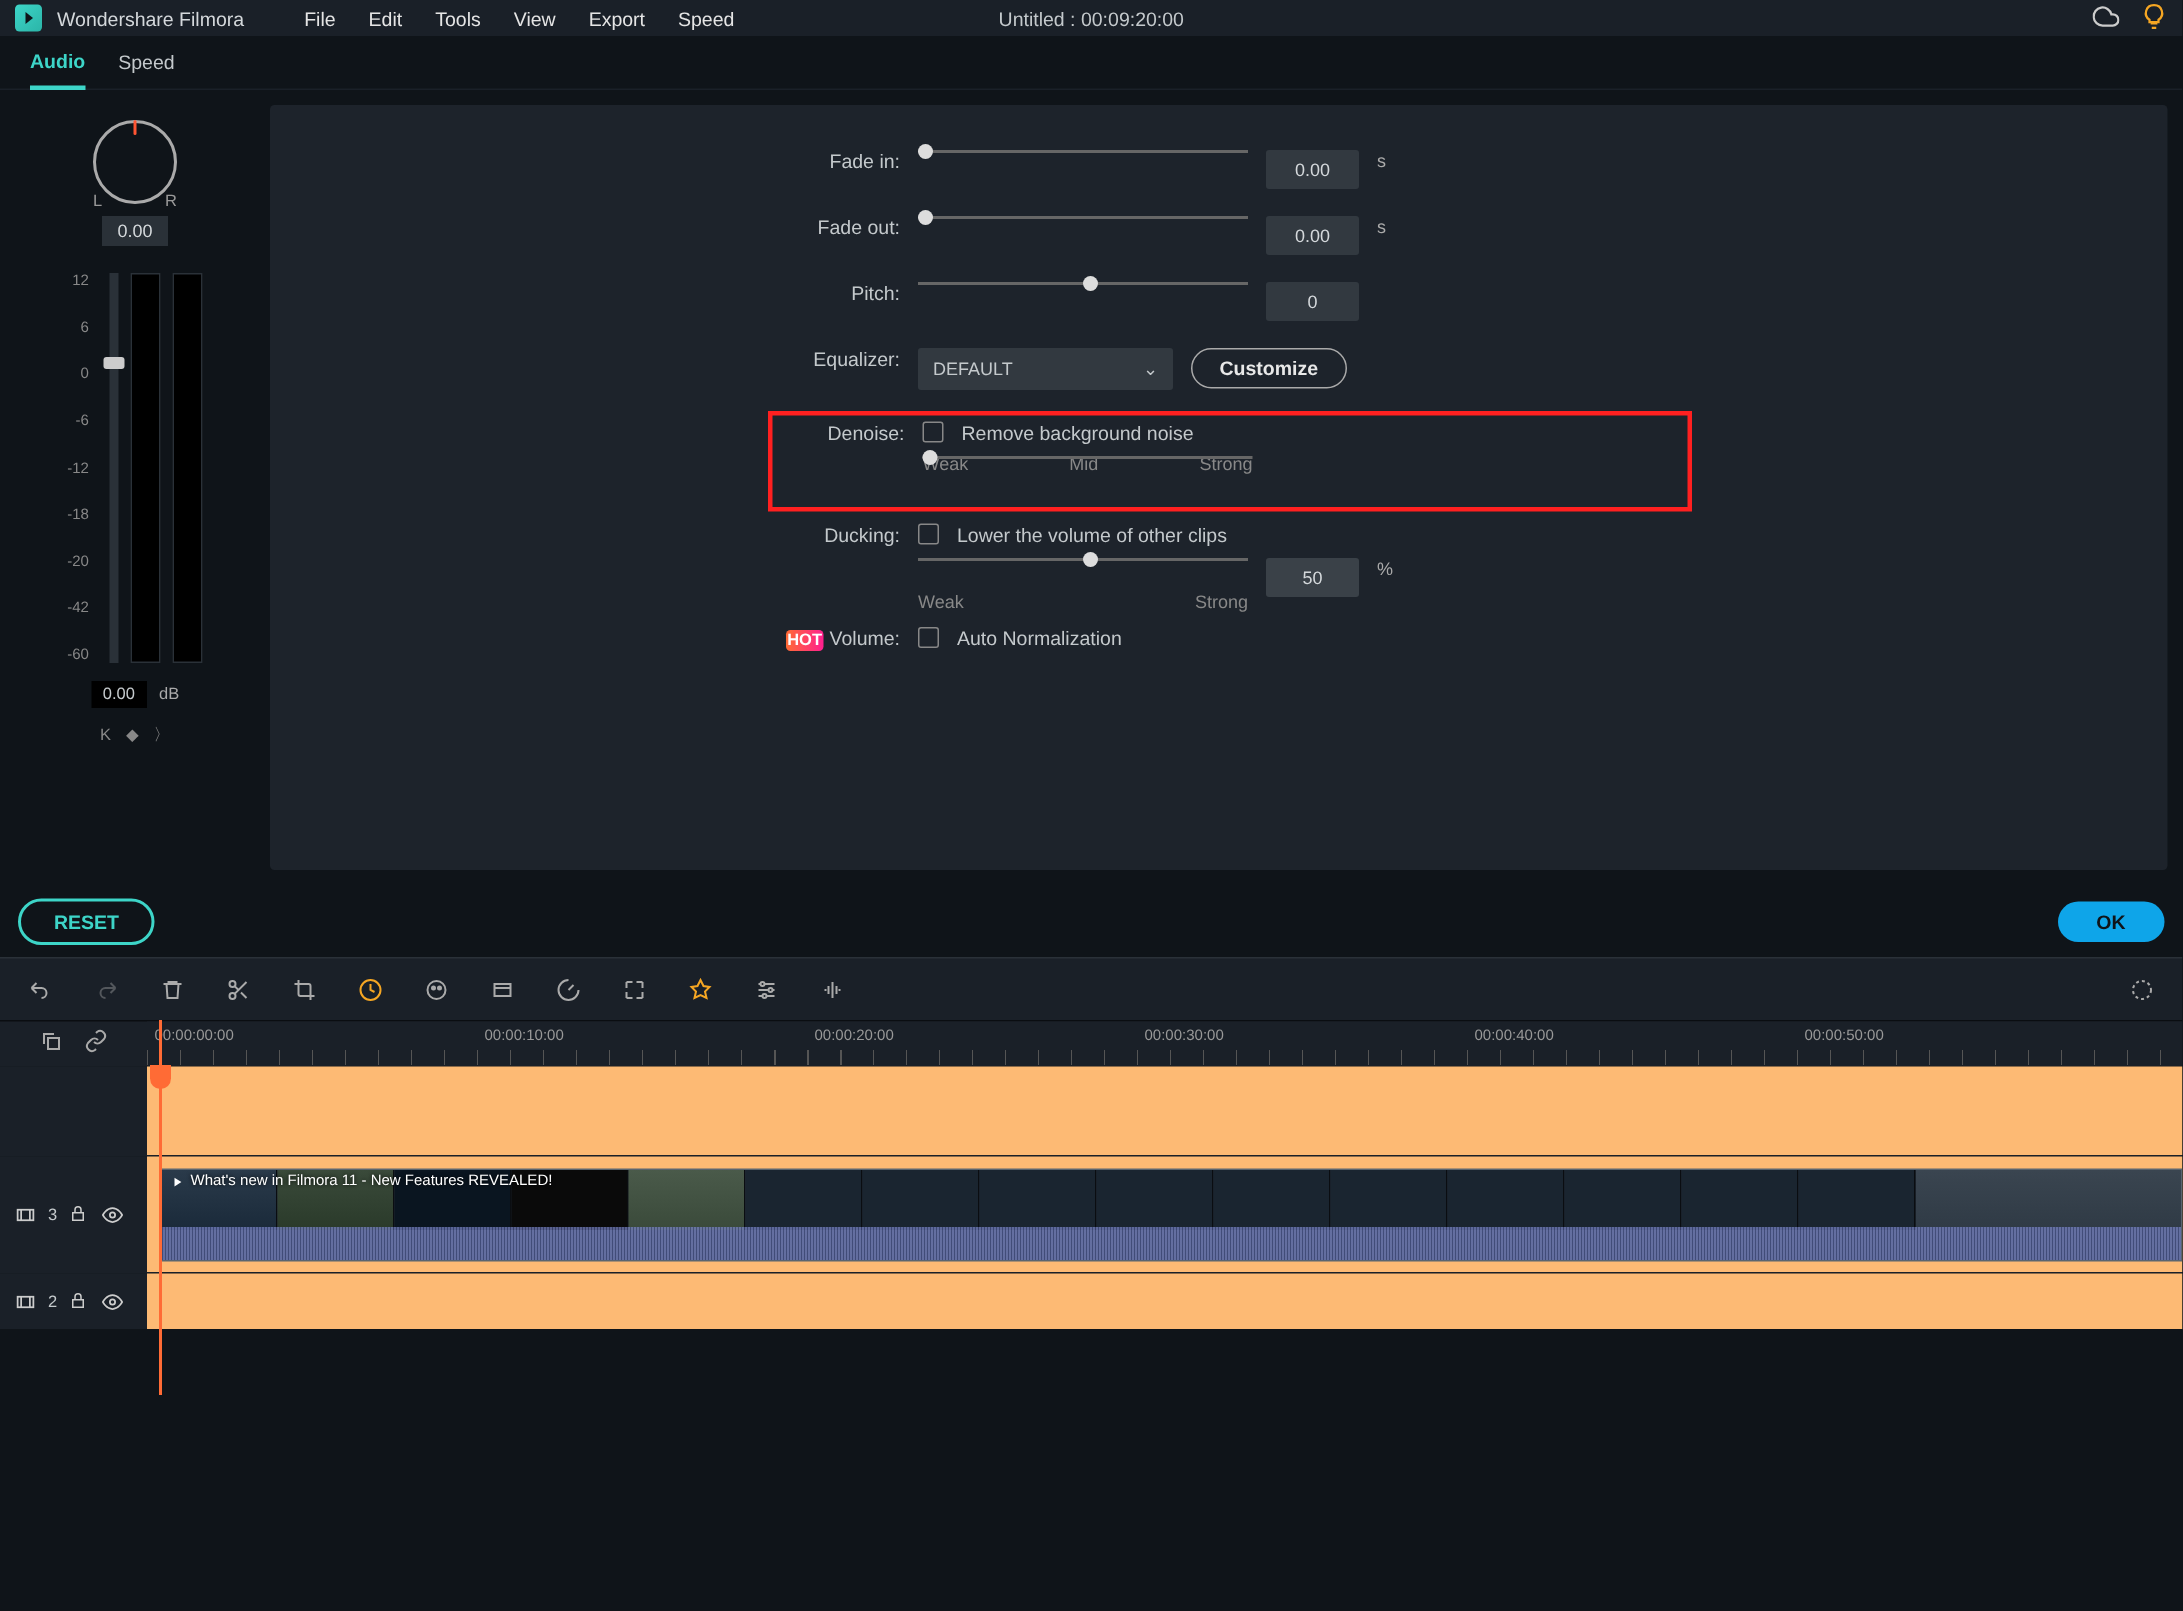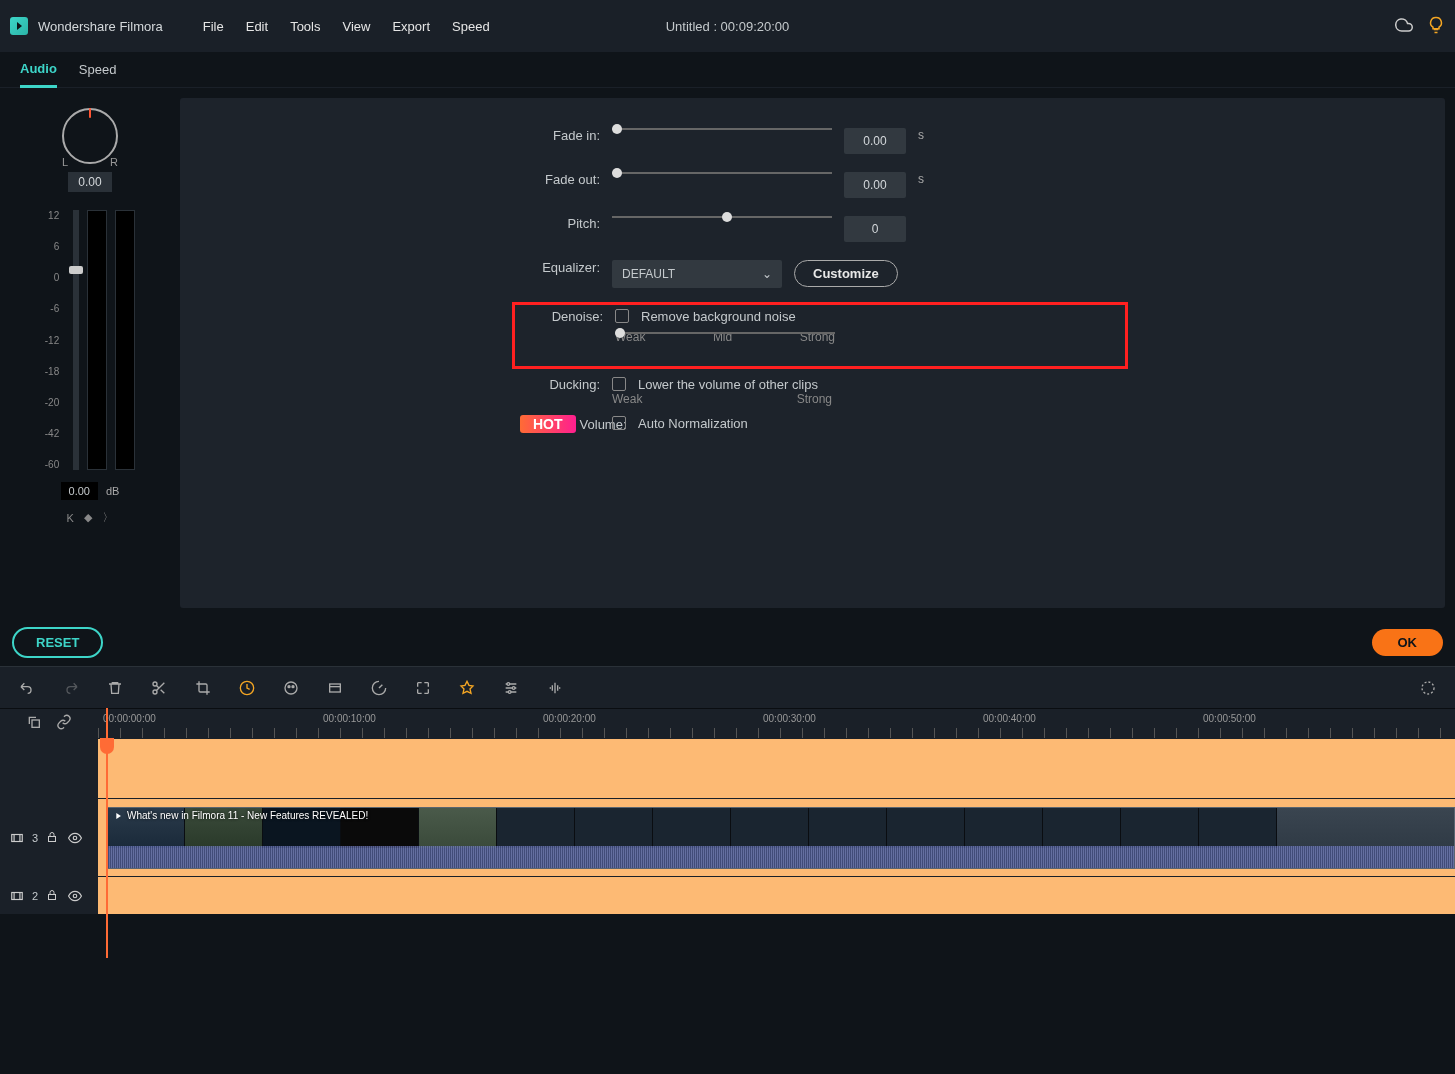--- a/index.html
+++ b/index.html
@@ -1,19 +1,19 @@
 <!DOCTYPE html>
 <html><head>
 <meta charset="utf-8">
 <style>
 * { margin: 0; padding: 0; box-sizing: border-box; font-family: -apple-system, BlinkMacSystemFont, "Segoe UI", Arial, sans-serif; }
 body { background: #0f1419; color: #c4c9cc; width: 1455px; height: 1074px; overflow: hidden; font-size: 13px; }
 
 
-.titlebar { height: 52px; background: #1a2028; display: flex; align-items: center; padding: 0 10px; }
+.titlebar { height: 24px; background: #1a2028; display: flex; align-items: center; padding: 0 10px; }
 .app-logo { width: 18px; height: 18px; background: linear-gradient(135deg, #3dd5c8, #2bb5a8); border-radius: 3px; margin-right: 10px; display: flex; align-items: center; justify-content: center; }
 .app-logo::before { content: ""; width: 0; height: 0; border-left: 5px solid #0f1419; border-top: 4px solid transparent; border-bottom: 4px solid transparent; margin-left: 1px; }
 .app-name { color: #d4d8db; font-size: 13px; margin-right: 40px; }
 .menu-items { display: flex; gap: 22px; }
 .menu-item { color: #e5e5e5; cursor: pointer; font-size: 13px; }
 .project-title { position: absolute; left: 50%; transform: translateX(-50%); color: #c4c9cc; font-size: 13px; }
 .titlebar-right { margin-left: auto; display: flex; gap: 14px; align-items: center; }
 .cloud-icon svg, .bulb-icon svg { width: 18px; height: 18px; }
 
 
@@ -45,26 +45,26 @@
 .setting-slider { width: 220px; height: 2px; background: #666; position: relative; }
 .slider-thumb { position: absolute; width: 10px; height: 10px; background: #ddd; border-radius: 50%; top: -4px; }
 .setting-value { width: 62px; height: 26px; background: #323940; display: flex; align-items: center; justify-content: center; font-size: 12px; border-radius: 2px; color: #d4d8db; }
 .setting-unit { color: #aaa; font-size: 12px; }
 .select-box { width: 170px; height: 28px; background: #323940; display: flex; align-items: center; justify-content: space-between; padding: 0 10px; font-size: 12px; border-radius: 2px; }
 .customize-btn { padding: 5px 18px; border: 1.5px solid #aaa; border-radius: 14px; color: #e8e8e8; background: transparent; cursor: pointer; font-size: 13px; font-weight: 600; }
 .checkbox { width: 14px; height: 14px; border: 1.5px solid #888; border-radius: 2px; display: inline-block; }
 .checkbox-label { color: #c4c9cc; font-size: 13px; }
 .denoise-box { border: 3px solid #ff2020; padding: 4px 8px 12px 8px; margin: -4px -8px 8px -8px; }
 .slider-labels { display: flex; justify-content: space-between; width: 220px; font-size: 12px; color: #888; margin-left: 92px; margin-top: -8px; margin-bottom: 10px; }
-.hot-badge { background: linear-gradient(90deg, #ff6b35, #ff1f8f); color: #fff; font-size: 14px; font-weight: bold; padding: 1px 13px; border-radius: 3px; margin-right: 4px; }
+.hot-badge { background: linear-gradient(90deg, #ff6b35, #ff1f8f); color: #fff; font-size: 11px; font-weight: bold; padding: 1px 1px; border-radius: 3px; margin-right: 4px; }
 
 
 .bottom-buttons { height: 48px; display: flex; align-items: center; padding: 0 12px; background: #0f1419; }
 .reset-btn { padding: 6px 22px; border: 2px solid #3dd5c8; border-radius: 16px; color: #3dd5c8; background: transparent; font-size: 13px; font-weight: 700; cursor: pointer; }
-.ok-btn { padding: 6px 26px; border: none; border-radius: 16px; background: #f97316; color: #0f1419; font-size: 13px; font-weight: 700; cursor: pointer; margin-left: auto; }
+.ok-btn { padding: 6px 26px; border: none; border-radius: 16px; background: #0ea5e9; color: #0f1419; font-size: 13px; font-weight: 700; cursor: pointer; margin-left: auto; }
 
 
 .toolbar { height: 42px; background: #1a2028; display: flex; align-items: center; padding: 0 18px; gap: 26px; border-top: 1px solid #2a3138; }
 .tool-icon { width: 18px; height: 18px; display: flex; align-items: center; justify-content: center; cursor: pointer; color: #aaa; }
 .tool-icon.accent { color: #f5a623; }
 .tool-icon svg { width: 16px; height: 16px; }
 .toolbar-spacer { flex: 1; }
 
 
 .timeline-header { height: 30px; background: #1a2028; display: flex; border-top: 1px solid #0a0d11; }
@@ -214,20 +214,28 @@
         <span>Mid</span>
         <span>Strong</span>
       </div>
     </div>
 
     <div class="setting-row" style="margin-bottom:8px;">
       <div class="setting-label">Ducking:</div>
       <span class="checkbox"></span>
       <span class="checkbox-label">Lower the volume of other clips</span>
     </div>
+    <div class="setting-row" style="margin-bottom:4px;">
+      <div class="setting-label"></div>
+      <div class="setting-slider">
+            <div class="slider-thumb" style="left:50%"></div>
+          </div>
+      <div class="setting-value" style="background:#3a4148;">50</div>
+      <div class="setting-unit">%</div>
+    </div>
     <div class="slider-labels" style="justify-content:space-between;">
       <span>Weak</span>
       <span>Strong</span>
     </div>
 
     <div class="setting-row">
       <div class="setting-label"><span class="hot-badge">HOT</span><span>Volume:</span></div>
       <span class="checkbox"></span>
       <span class="checkbox-label">Auto Normalization</span>
     </div>

